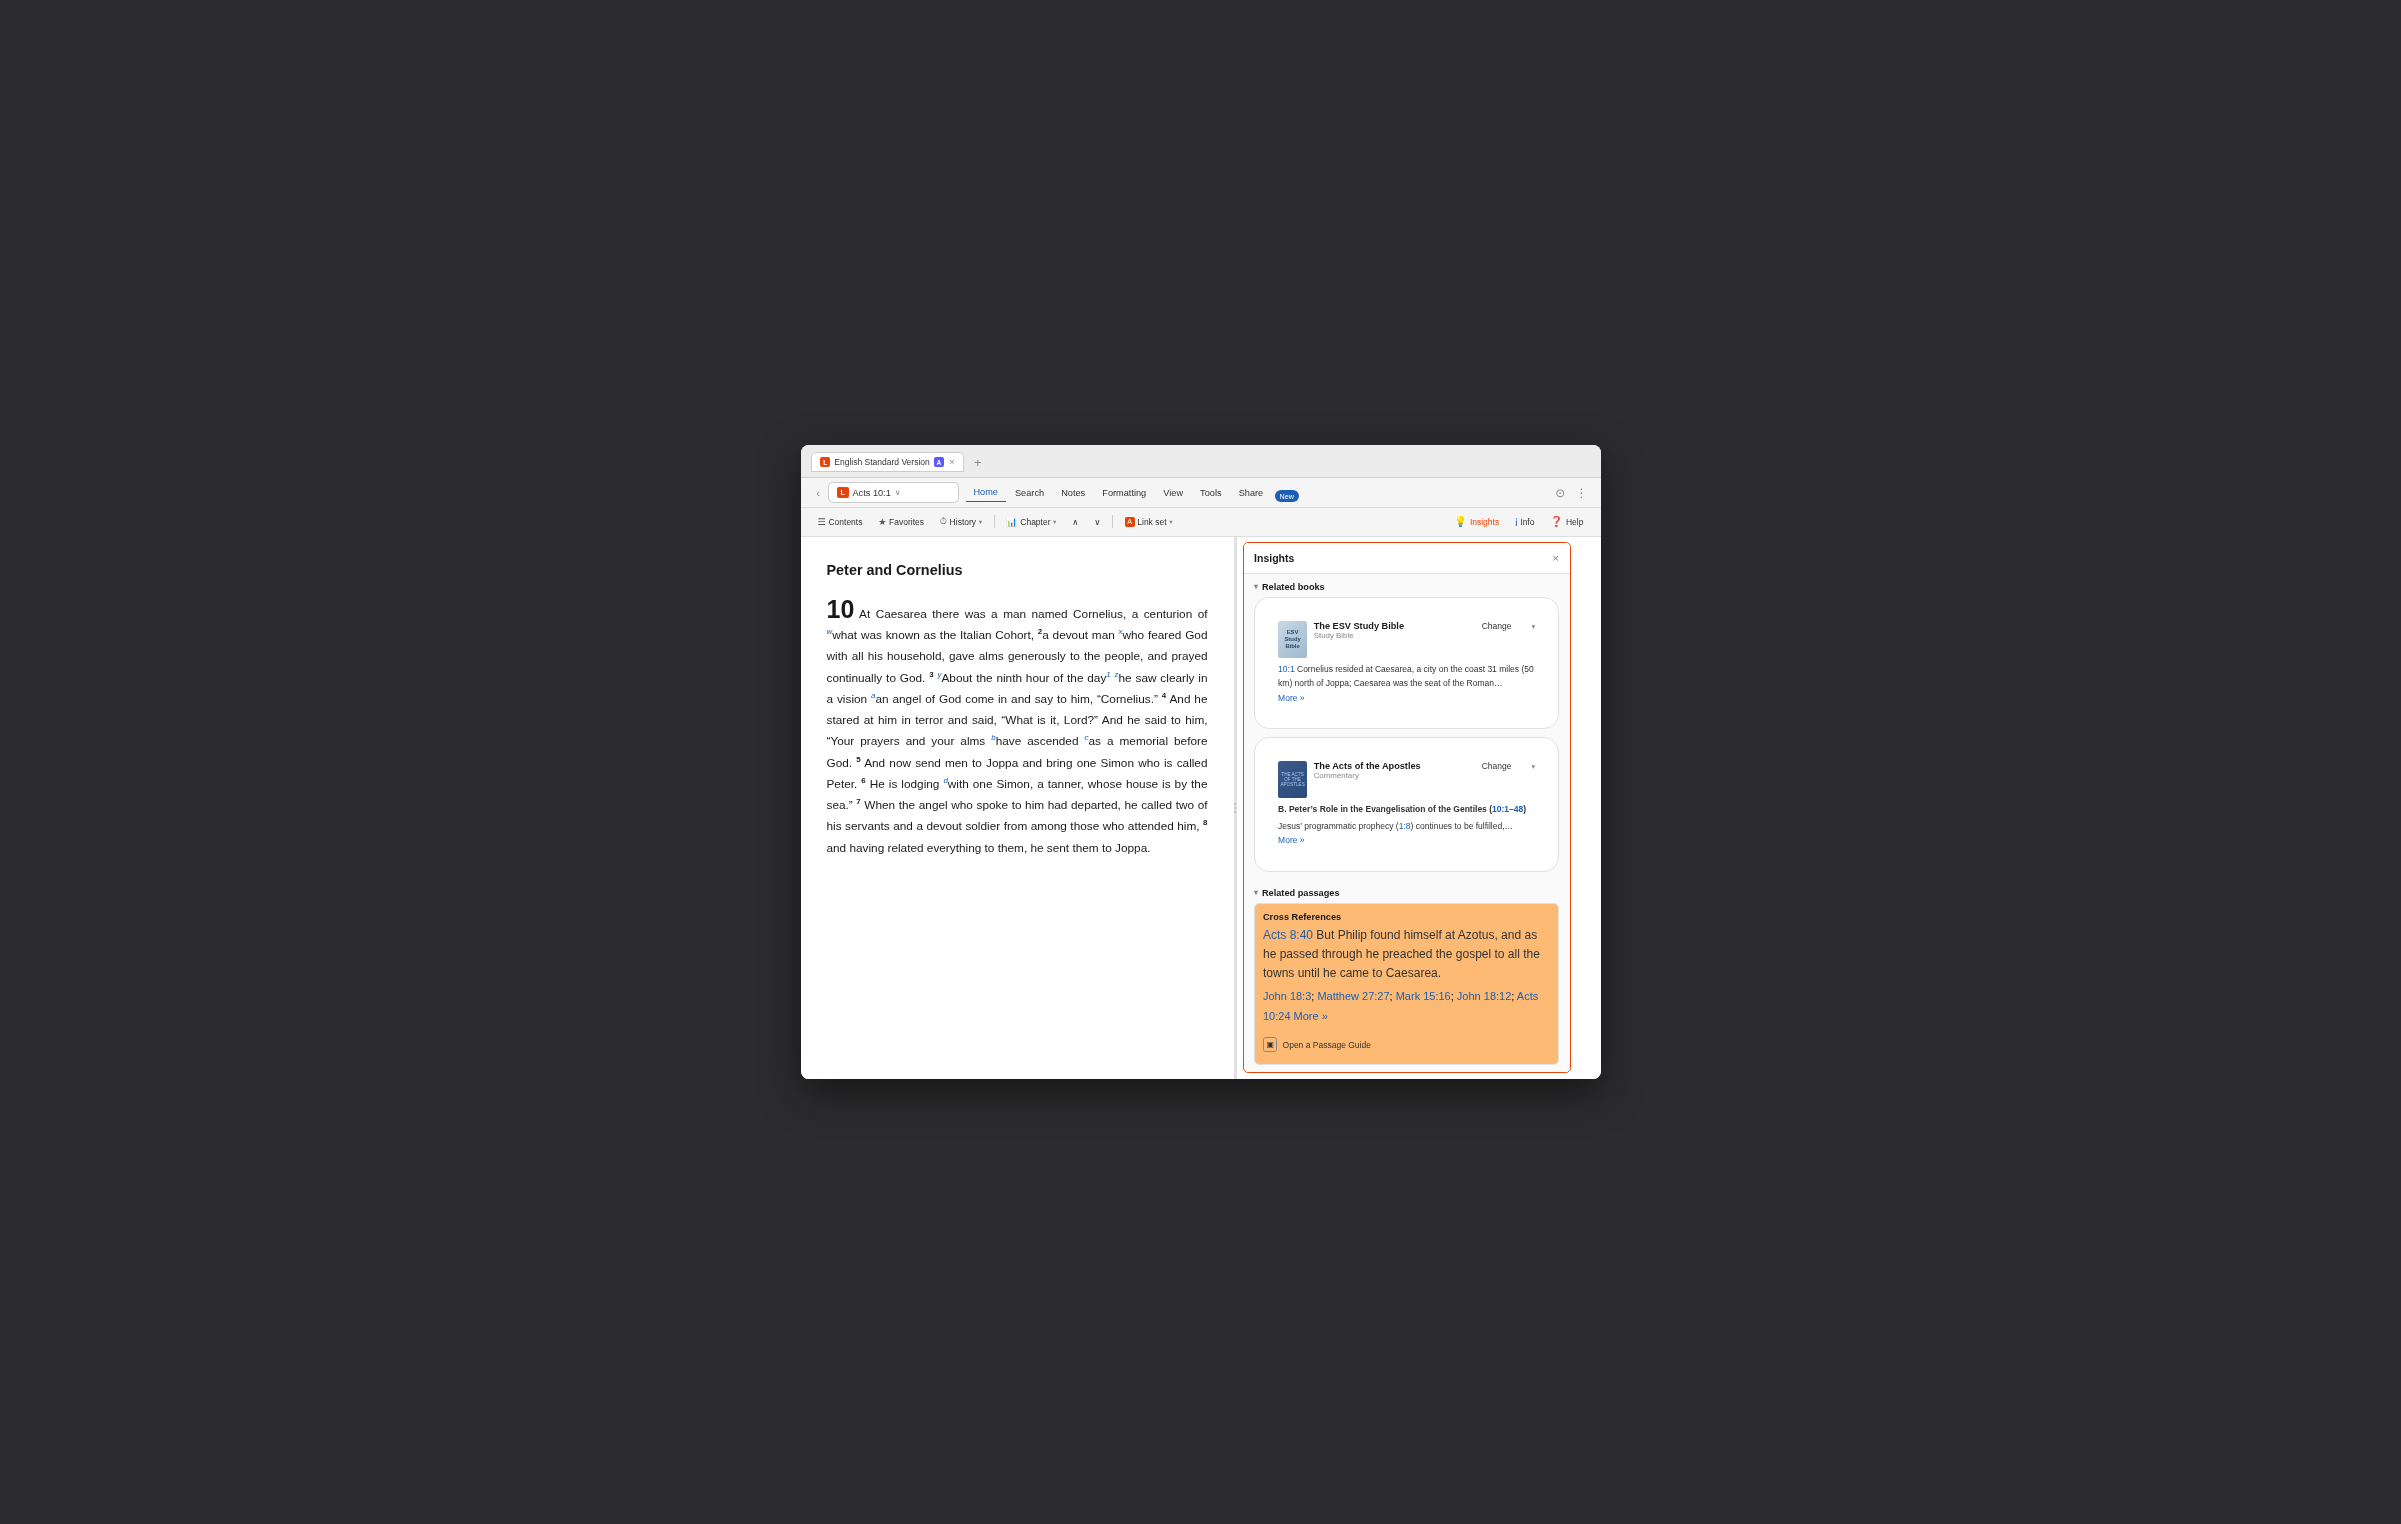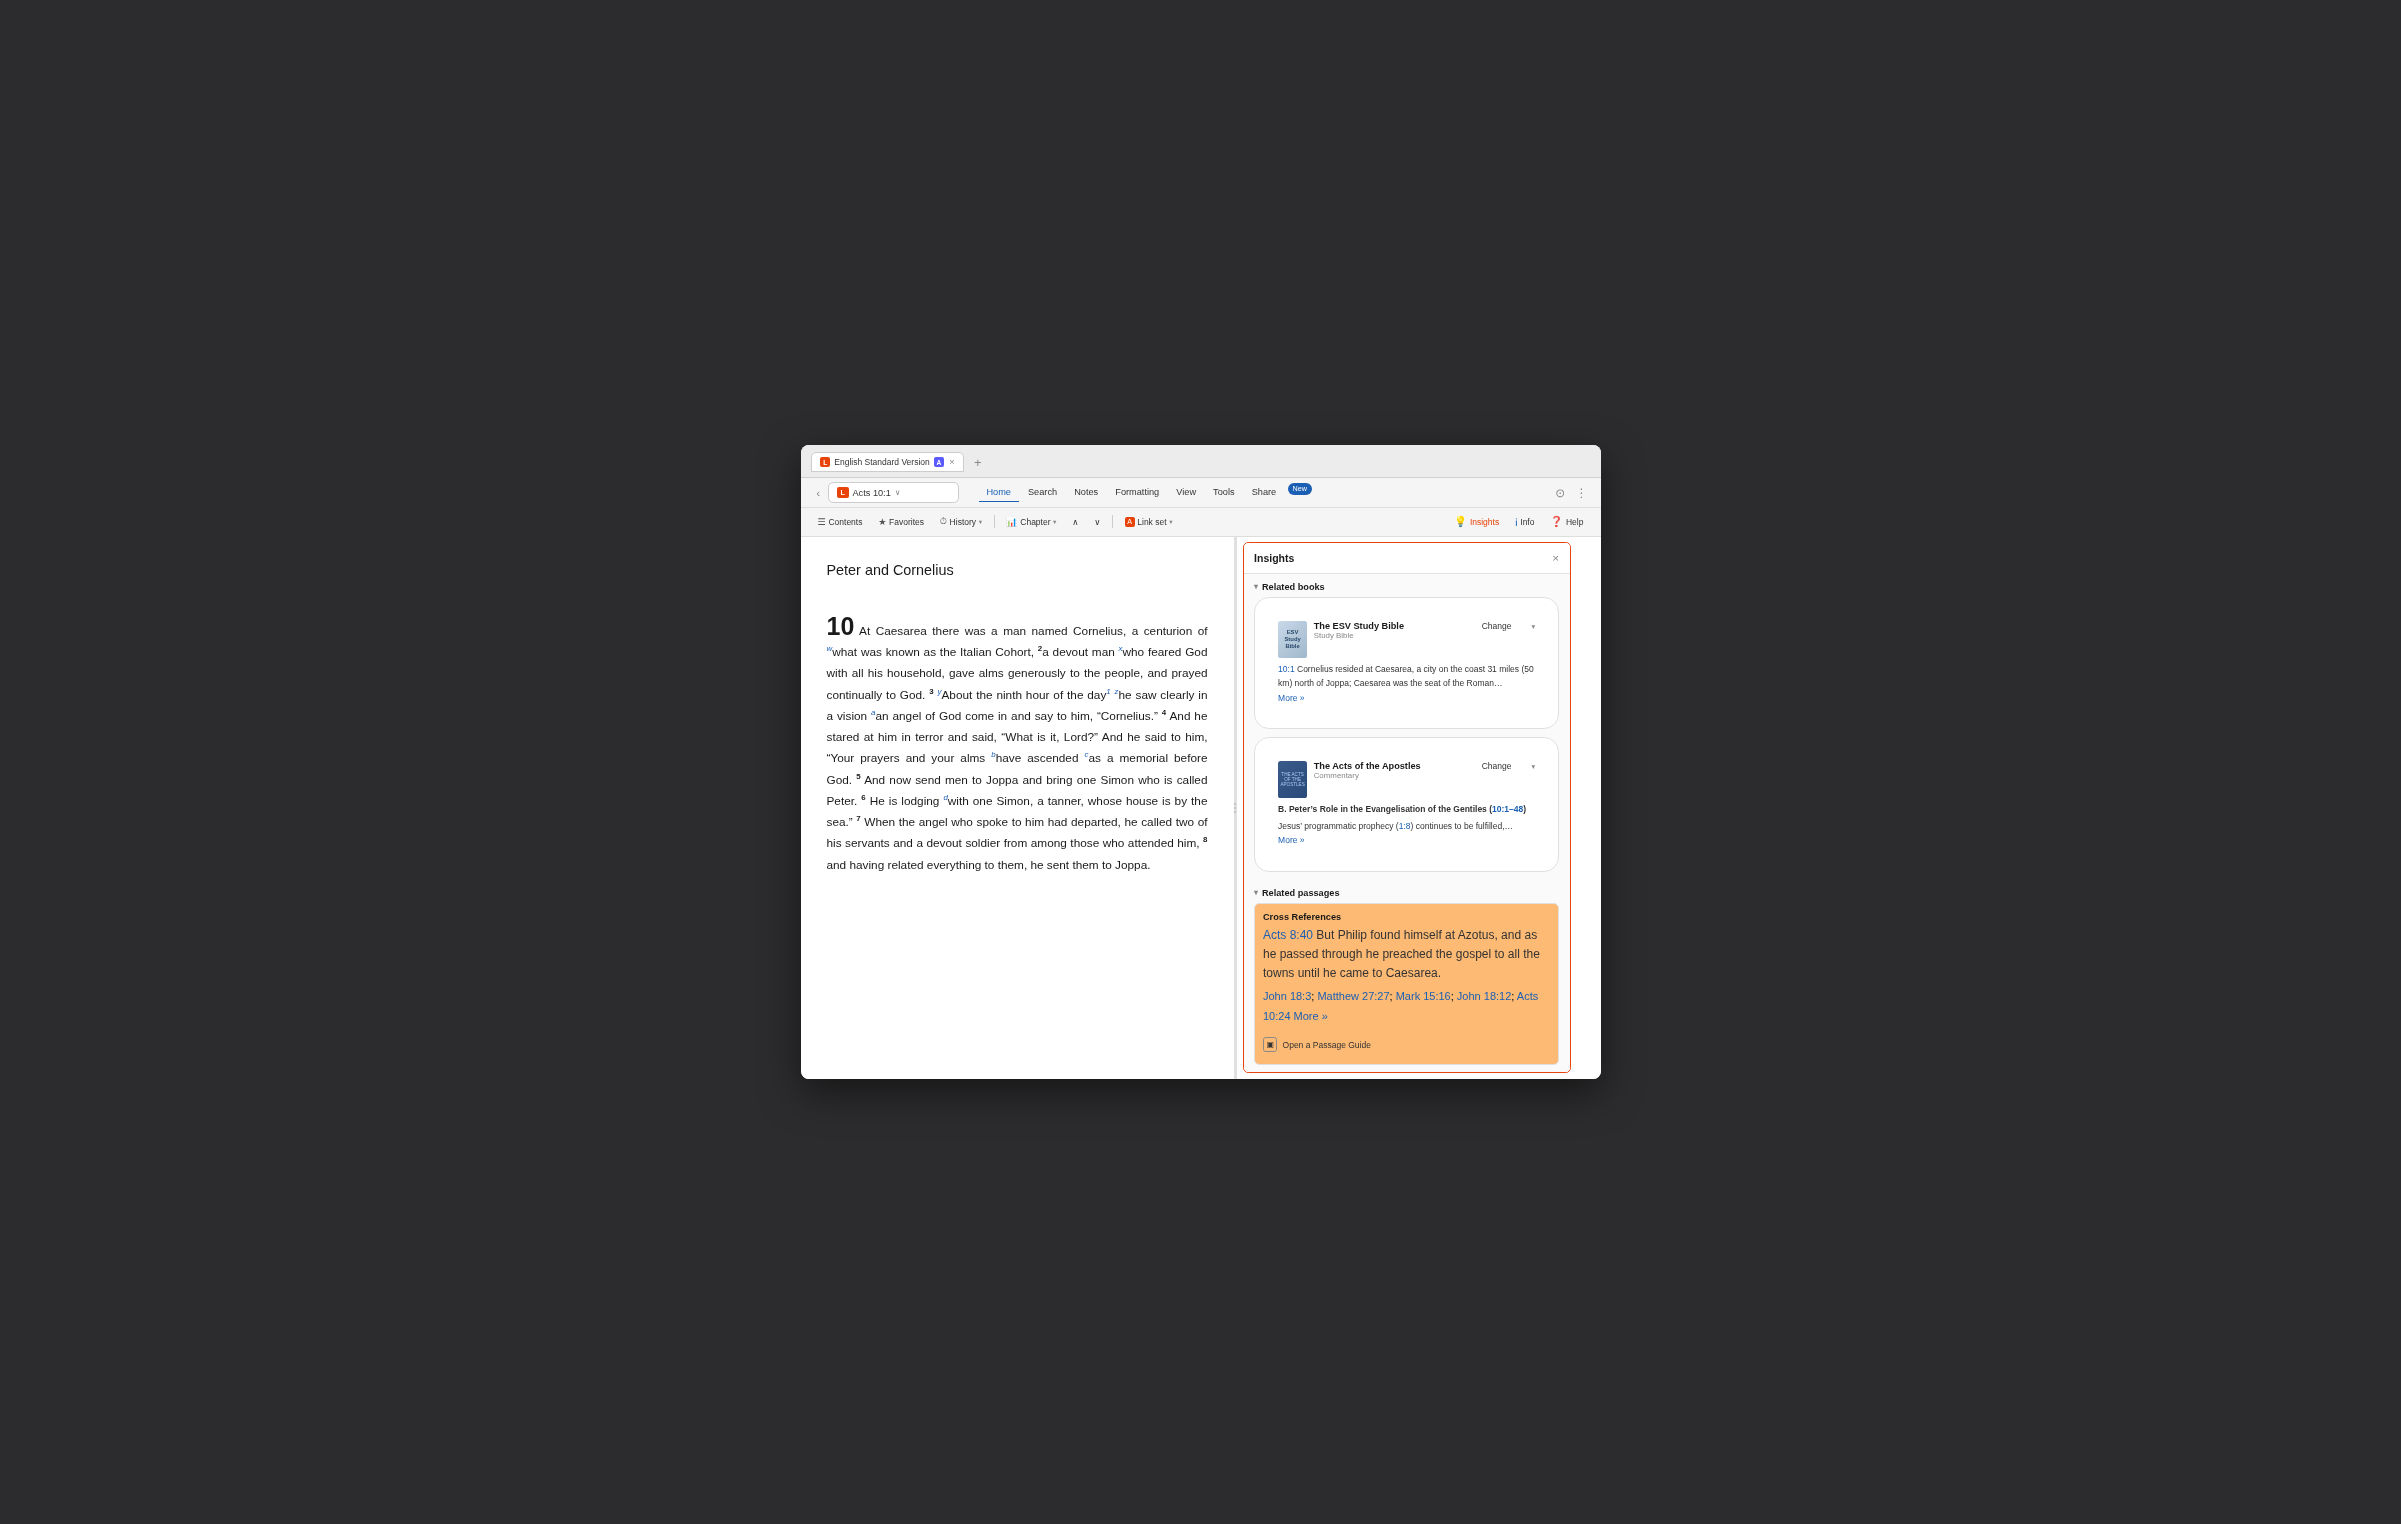--- a/index.html
+++ b/index.html
@@ -118,23 +118,23 @@
       align-items: center;
       justify-content: center;
       color: white;
       font-size: 7.2px;
       font-weight: bold;
     }
     .address-text { font-size: 9.2px; color: #333; }
     .address-chevron { color: #888; font-size: 7.9px; }
     .nav-menu {
       display: flex;
-      align-items: flex-start;
+      align-items: flex-end;
       gap: 1.3px;
-      margin-left: 17px;
+      margin-left: 4px;
     }
     .nav-item {
       padding: 3.9px 7.9px;
       font-size: 9.2px;
       color: #333;
       cursor: pointer;
       border-radius: 3.9px;
       border: none;
       background: none;
     }
@@ -222,22 +222,22 @@
       flex: 1;
       padding: 21px 26px;
       font-size: 11.8px;
       line-height: 1.8;
       color: #1a1a1a;
       overflow-y: auto;
       max-width: 433px;
     }
     .passage-title {
       font-size: 14.4px;
-      font-weight: normal;
-      margin-bottom: 30px;
+      font-weight: bold;
+      margin-bottom: 13px;
       color: #1a1a1a;
     }
     .verse-number-large {
       font-size: 25px;
       font-weight: 900;
       line-height: 1;
       vertical-align: baseline;
     }
     .verse-number {
       font-size: 7.9px;

